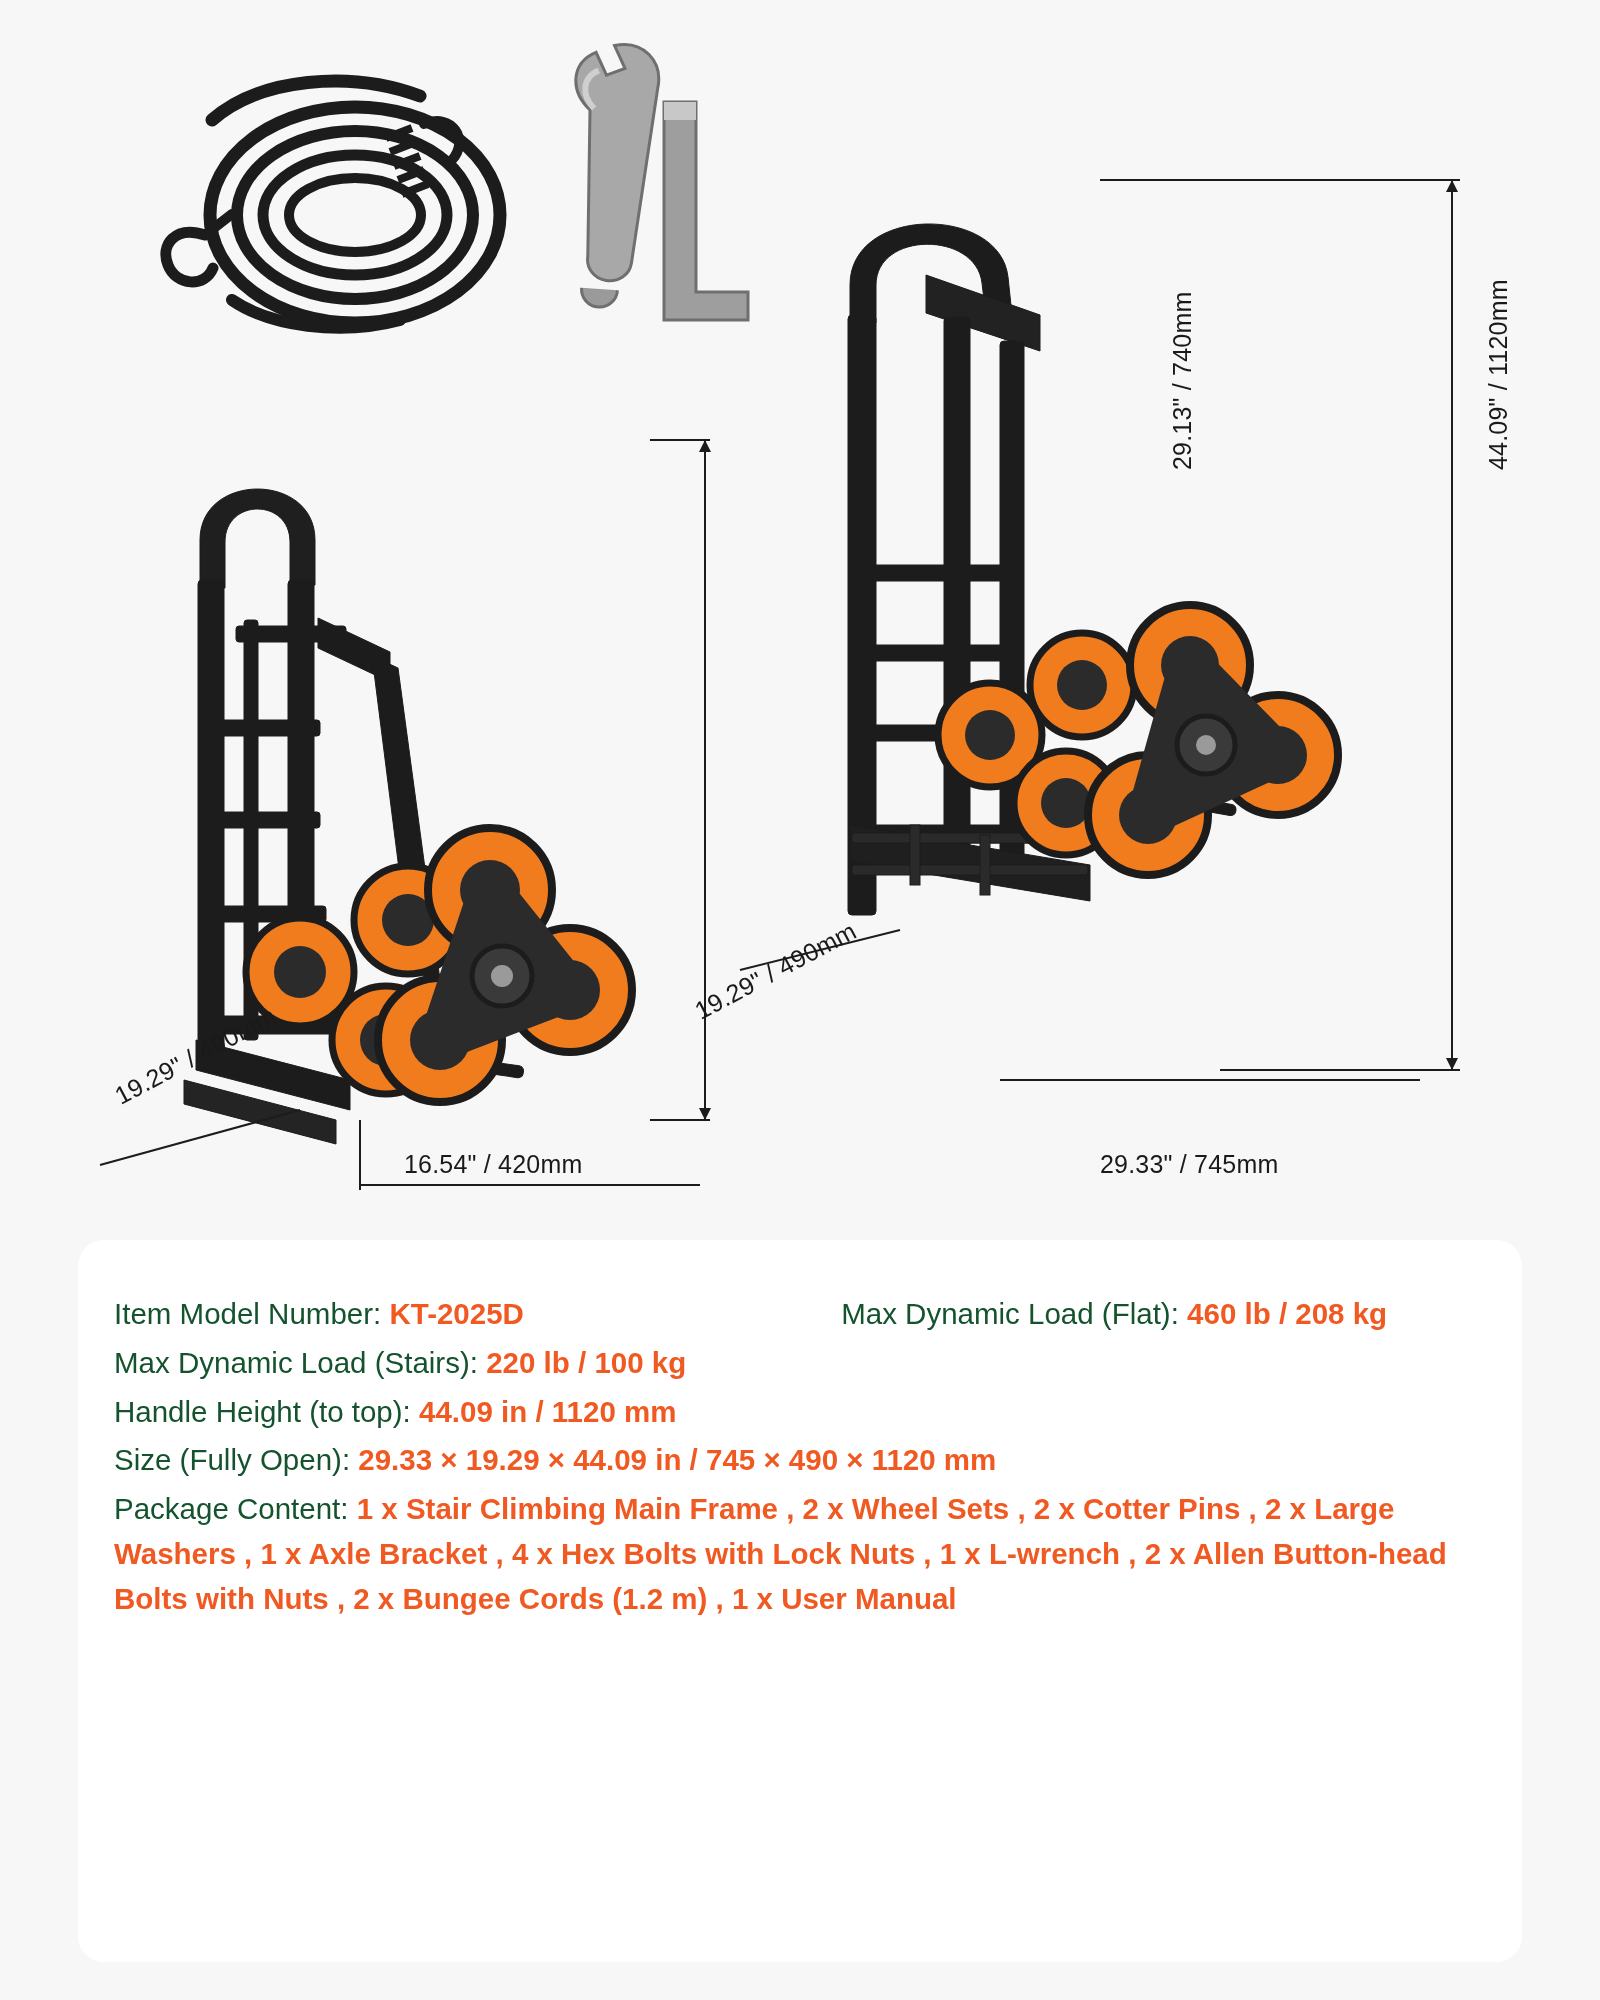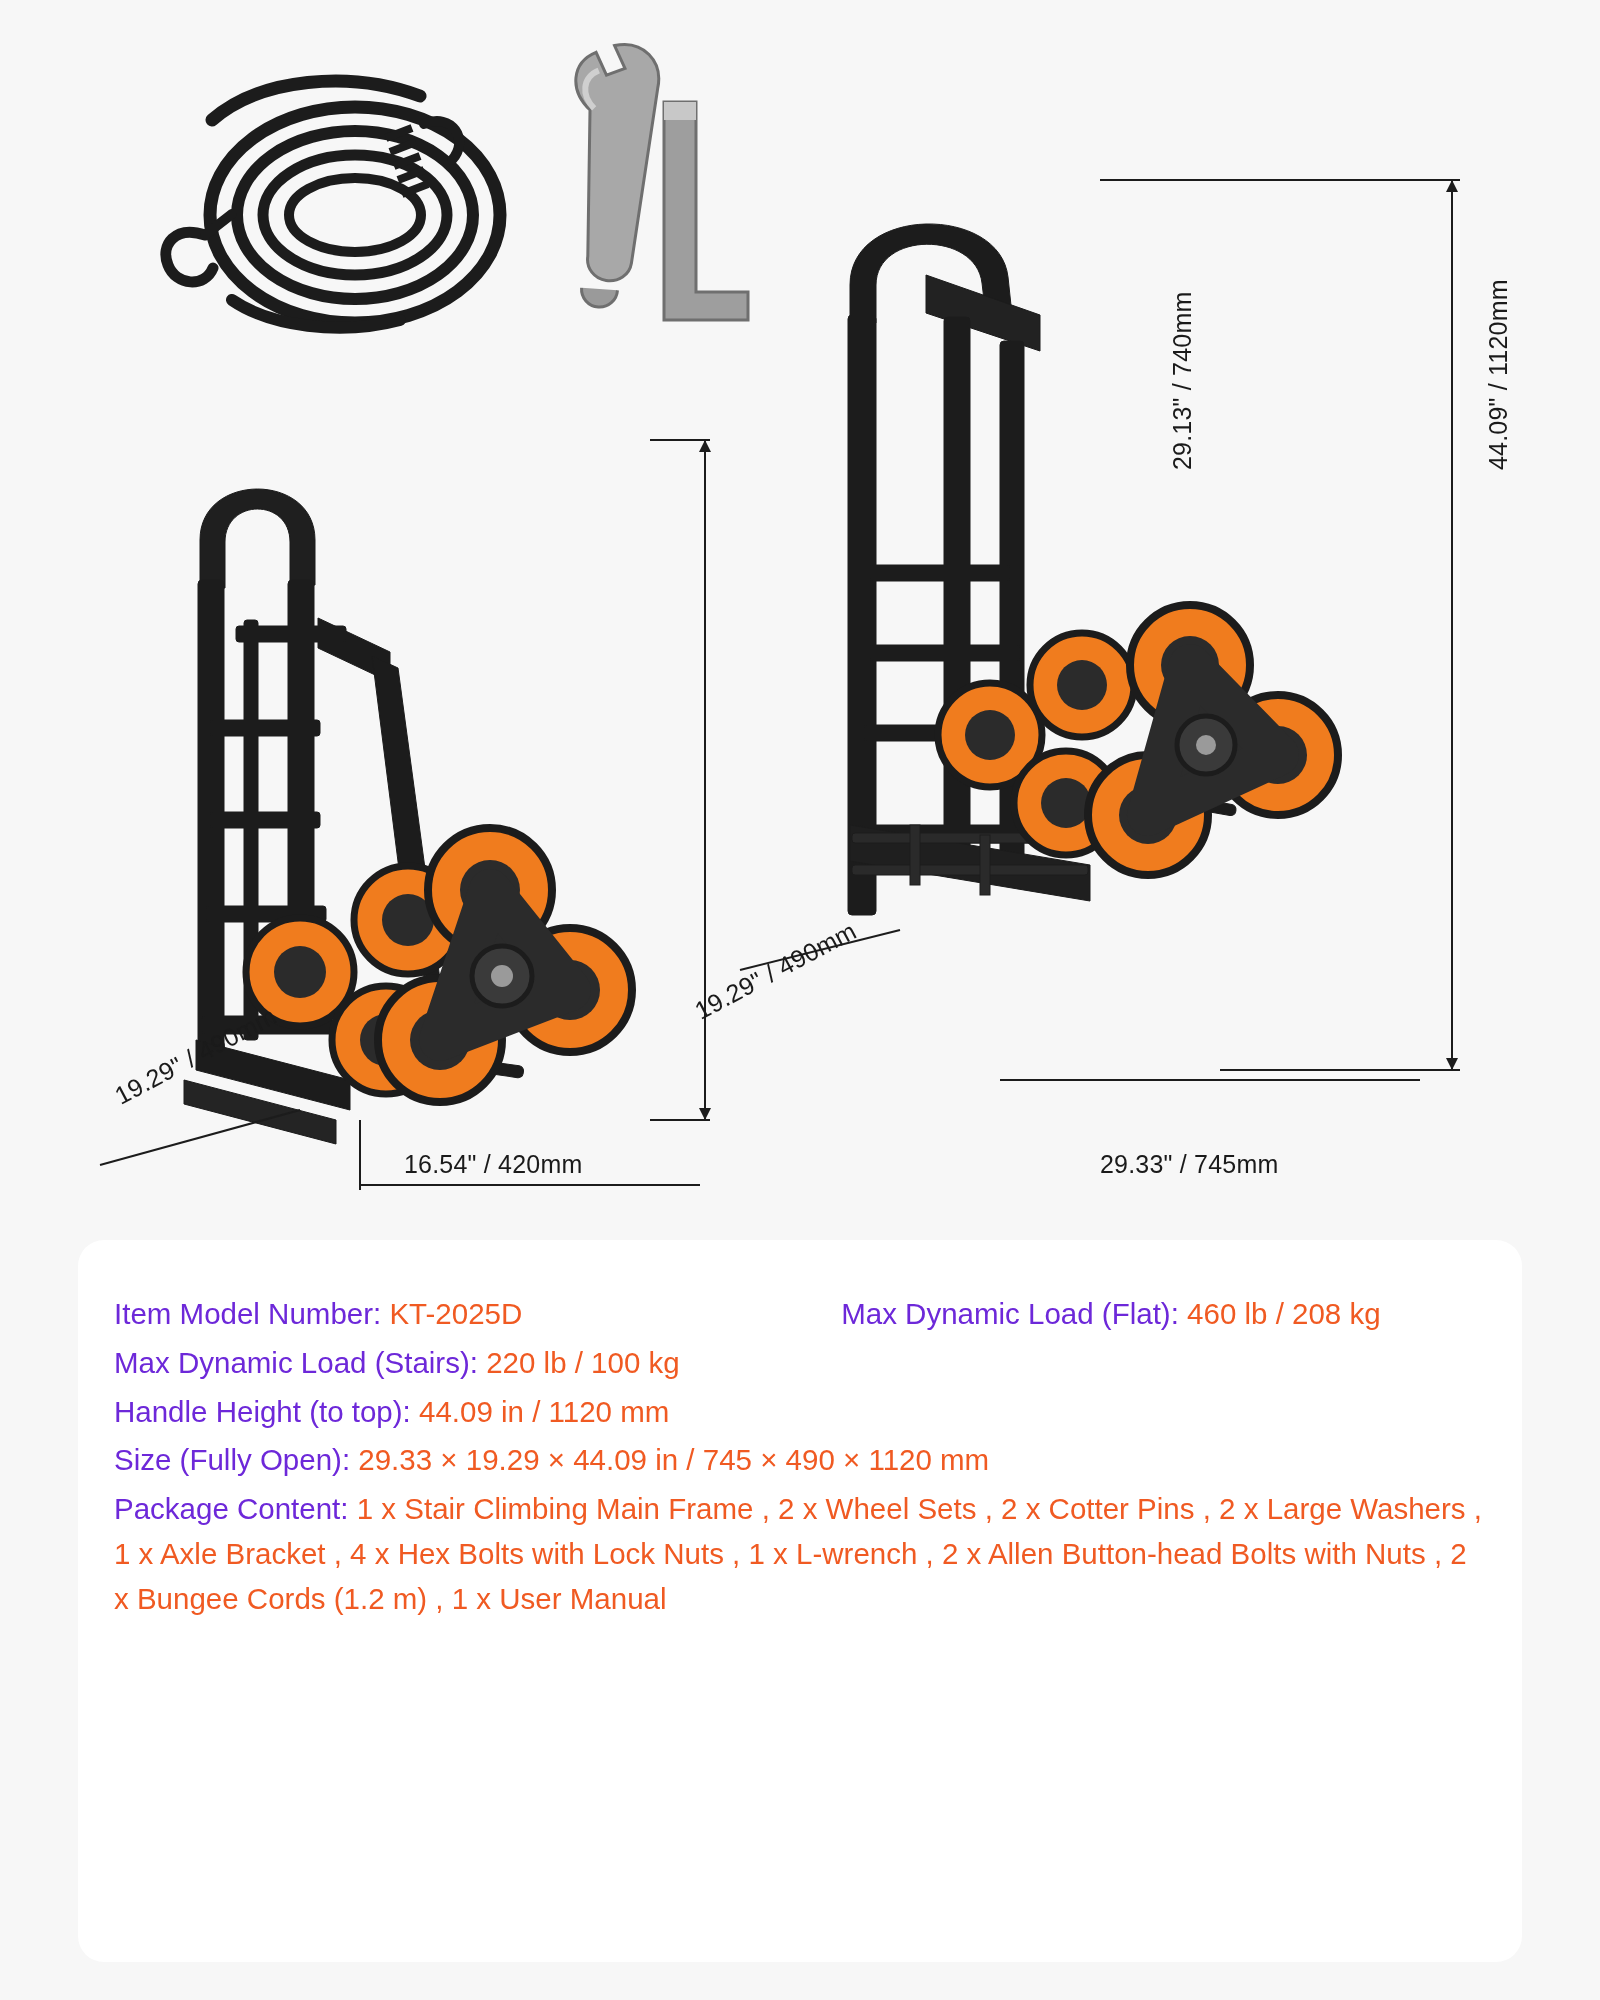--- a/index.html
+++ b/index.html
@@ -40,22 +40,22 @@
     background: #ffffff;
     border-radius: 26px;
   }
   .spec {
     position: absolute;
     left: 36px; right: 36px; top: 52px;
     font-size: 29.5px;
     line-height: 1.52;
     color: #1a1a1a;
   }
-  .spec .val { color: #f05a22; font-weight: normal; }
-  .spec .lbl { color: #6d28d9; margin-top: 44px; }
+  .spec .val { color: #f05a22; font-weight: bold; }
+  .spec .lbl { color: #14532d; margin-top: 44px; }
   .row2 { display: flex; width: 100%; }
   .row2 > div:first-child { width: 53%; }
   .row2 > div:last-child { width: 47%; text-align: left; padding-right: 8px; }
   .line { margin: 0 0 4px 0; }
   .pkg { margin-top: 2px; }
 </style>
 </head>
 <body>
 
 <div id="page">

